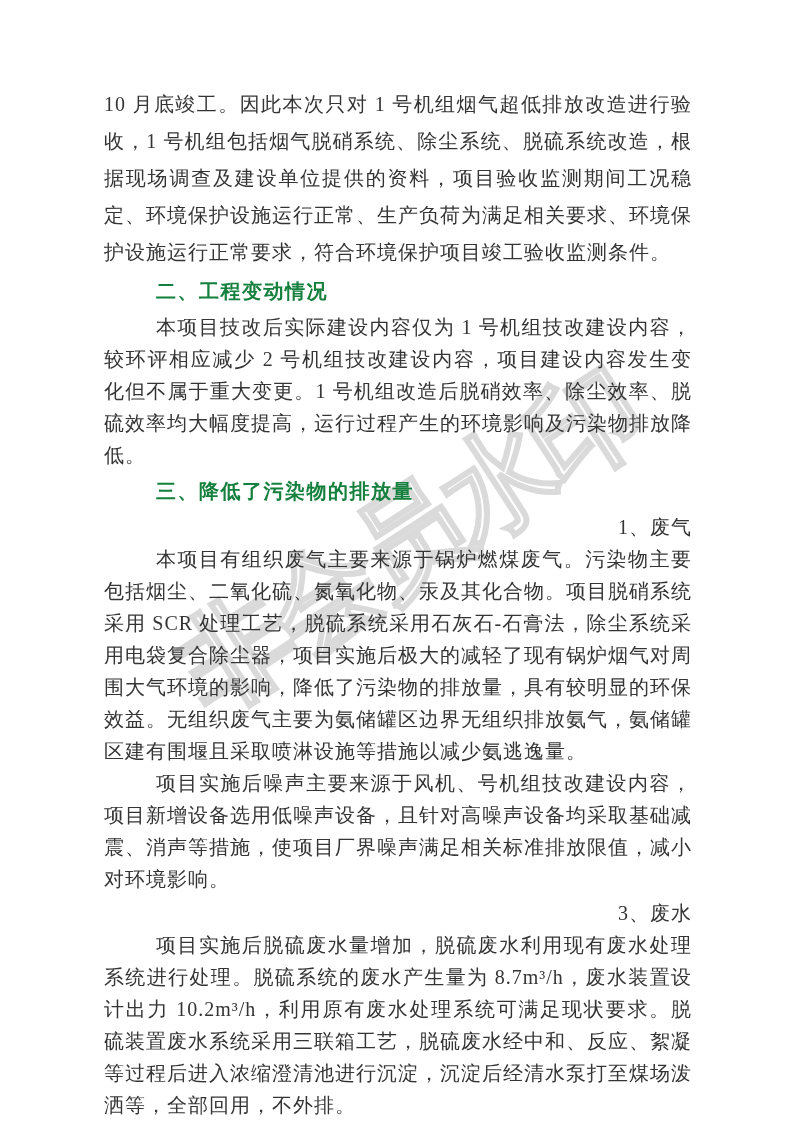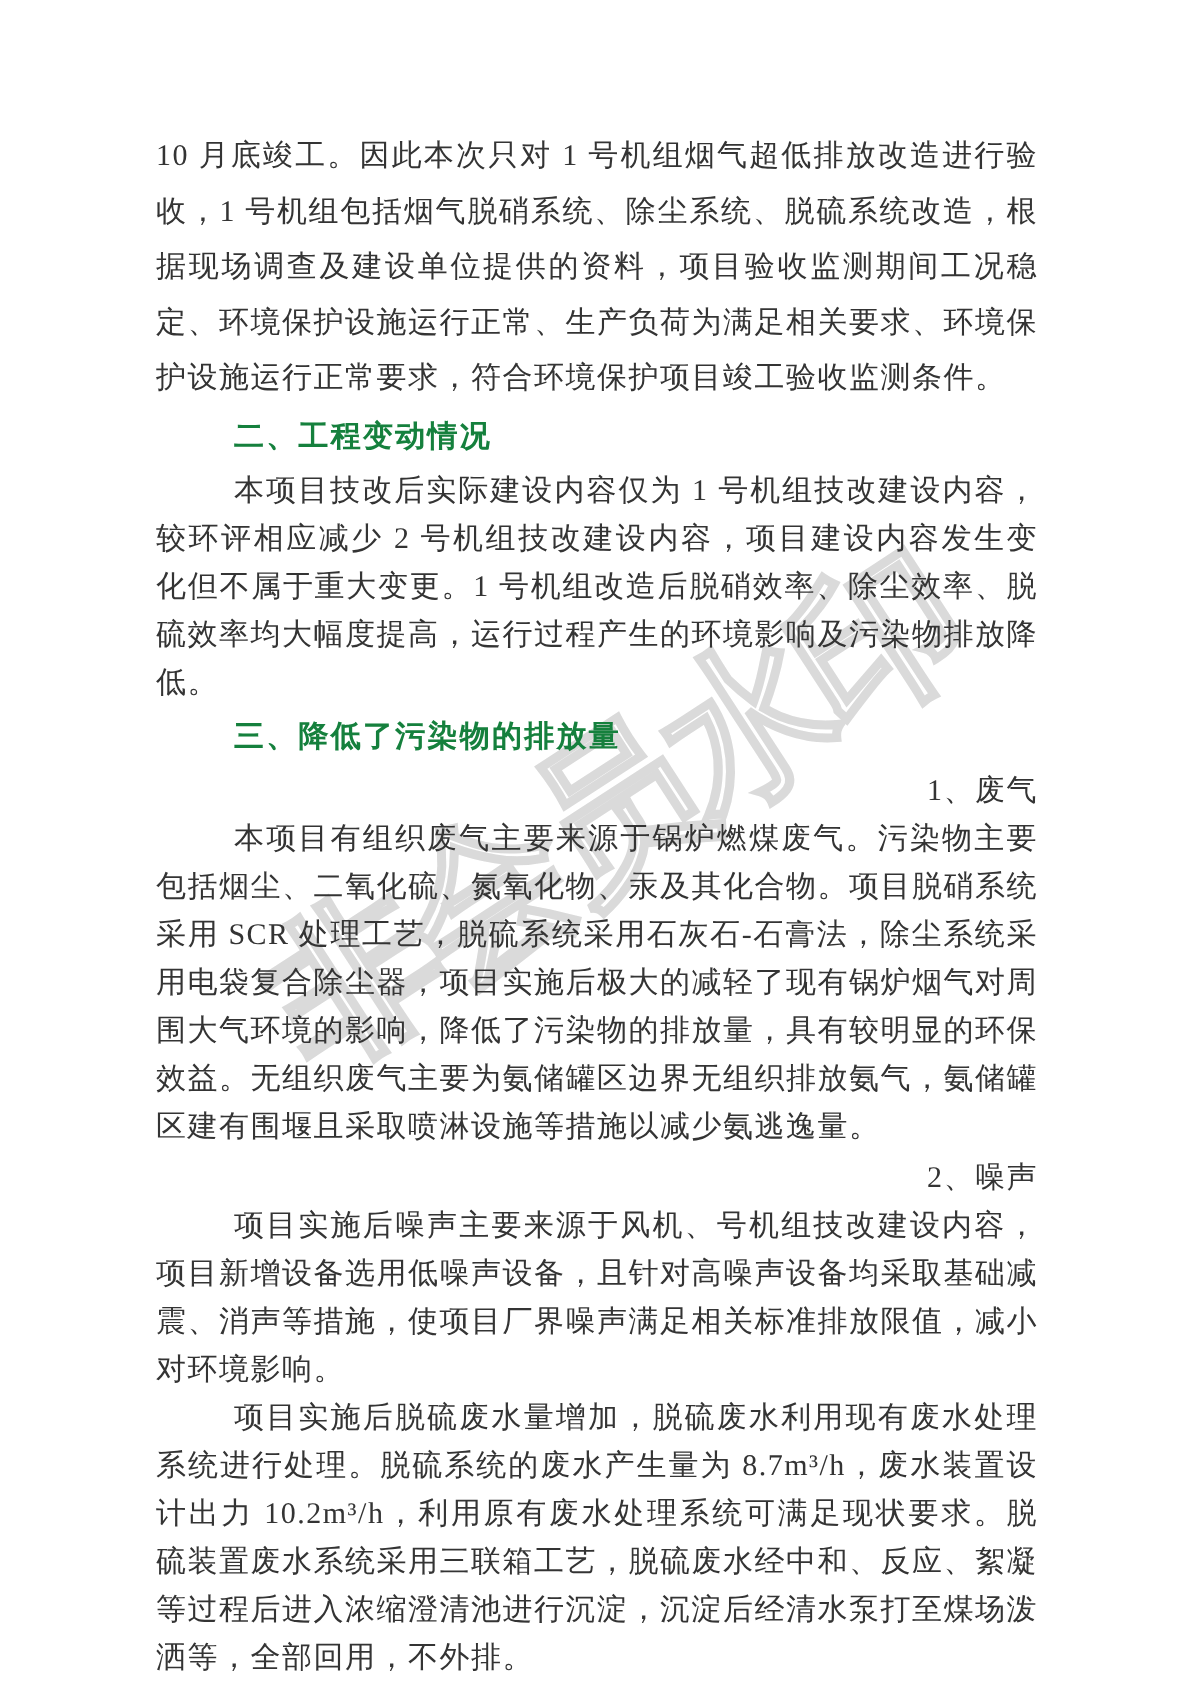--- a/index.html
+++ b/index.html
@@ -81,21 +81,21 @@
     <p class="heading">二、工程变动情况</p>
 
     <p class="para">本项目技改后实际建设内容仅为 1 号机组技改建设内容，较环评相应减少 2 号机组技改建设内容，项目建设内容发生变化但不属于重大变更。1 号机组改造后脱硝效率、除尘效率、脱硫效率均大幅度提高，运行过程产生的环境影响及污染物排放降低。</p>
 
     <p class="heading">三、降低了污染物的排放量</p>
 
     <p class="sub">1、废气</p>
 
     <p class="para">本项目有组织废气主要来源于锅炉燃煤废气。污染物主要包括烟尘、二氧化硫、氮氧化物、汞及其化合物。项目脱硝系统采用 SCR 处理工艺，脱硫系统采用石灰石-石膏法，除尘系统采用电袋复合除尘器，项目实施后极大的减轻了现有锅炉烟气对周围大气环境的影响，降低了污染物的排放量，具有较明显的环保效益。无组织废气主要为氨储罐区边界无组织排放氨气，氨储罐区建有围堰且采取喷淋设施等措施以减少氨逃逸量。</p>
 
-    <p class="sub">2、噪声</p>
 
     <p class="para">项目实施后噪声主要来源于风机、号机组技改建设内容，项目新增设备选用低噪声设备，且针对高噪声设备均采取基础减震、消声等措施，使项目厂界噪声满足相关标准排放限值，减小对环境影响。</p>
 
+    <p class="sub">3、废水</p>
 
     <p class="para">项目实施后脱硫废水量增加，脱硫废水利用现有废水处理系统进行处理。脱硫系统的废水产生量为 8.7m³/h，废水装置设计出力 10.2m³/h，利用原有废水处理系统可满足现状要求。脱硫装置废水系统采用三联箱工艺，脱硫废水经中和、反应、絮凝等过程后进入浓缩澄清池进行沉淀，沉淀后经清水泵打至煤场泼洒等，全部回用，不外排。</p>
 
   </div>
 </div>
 
 </body></html>

